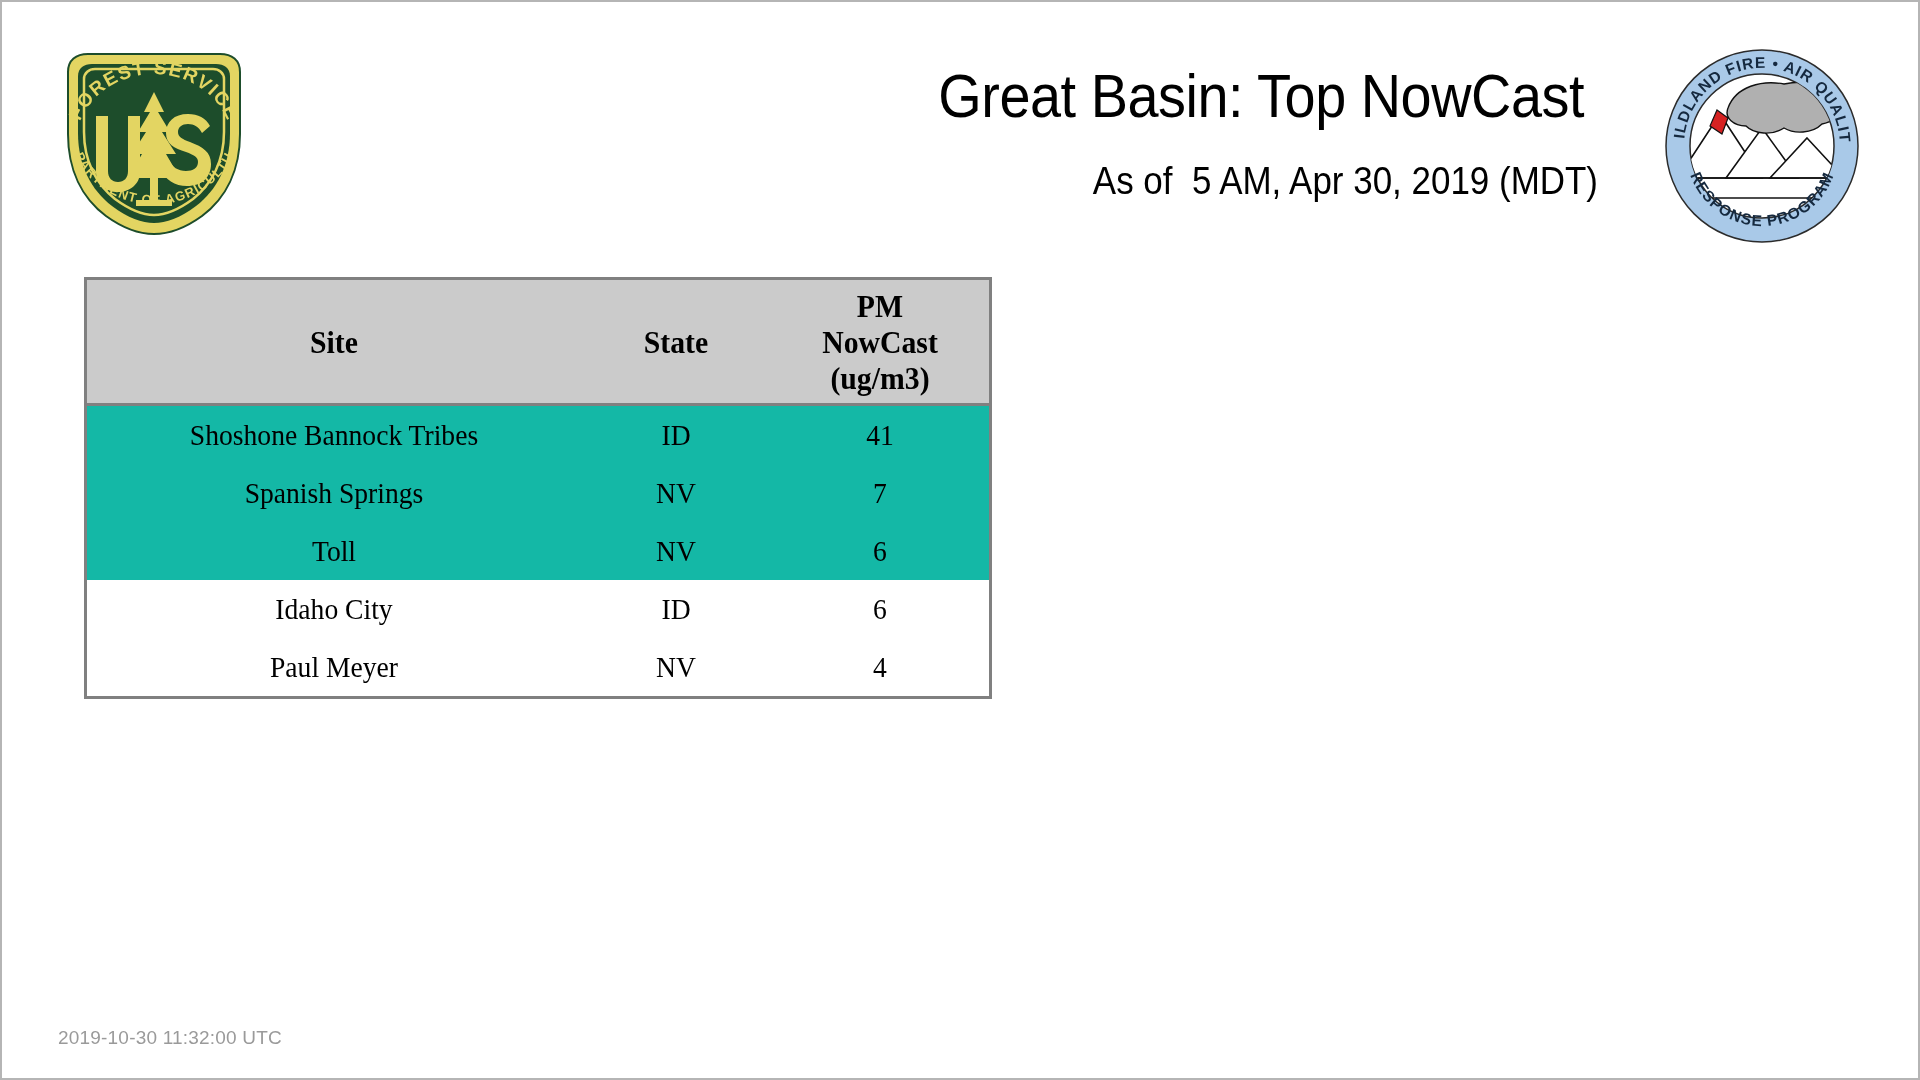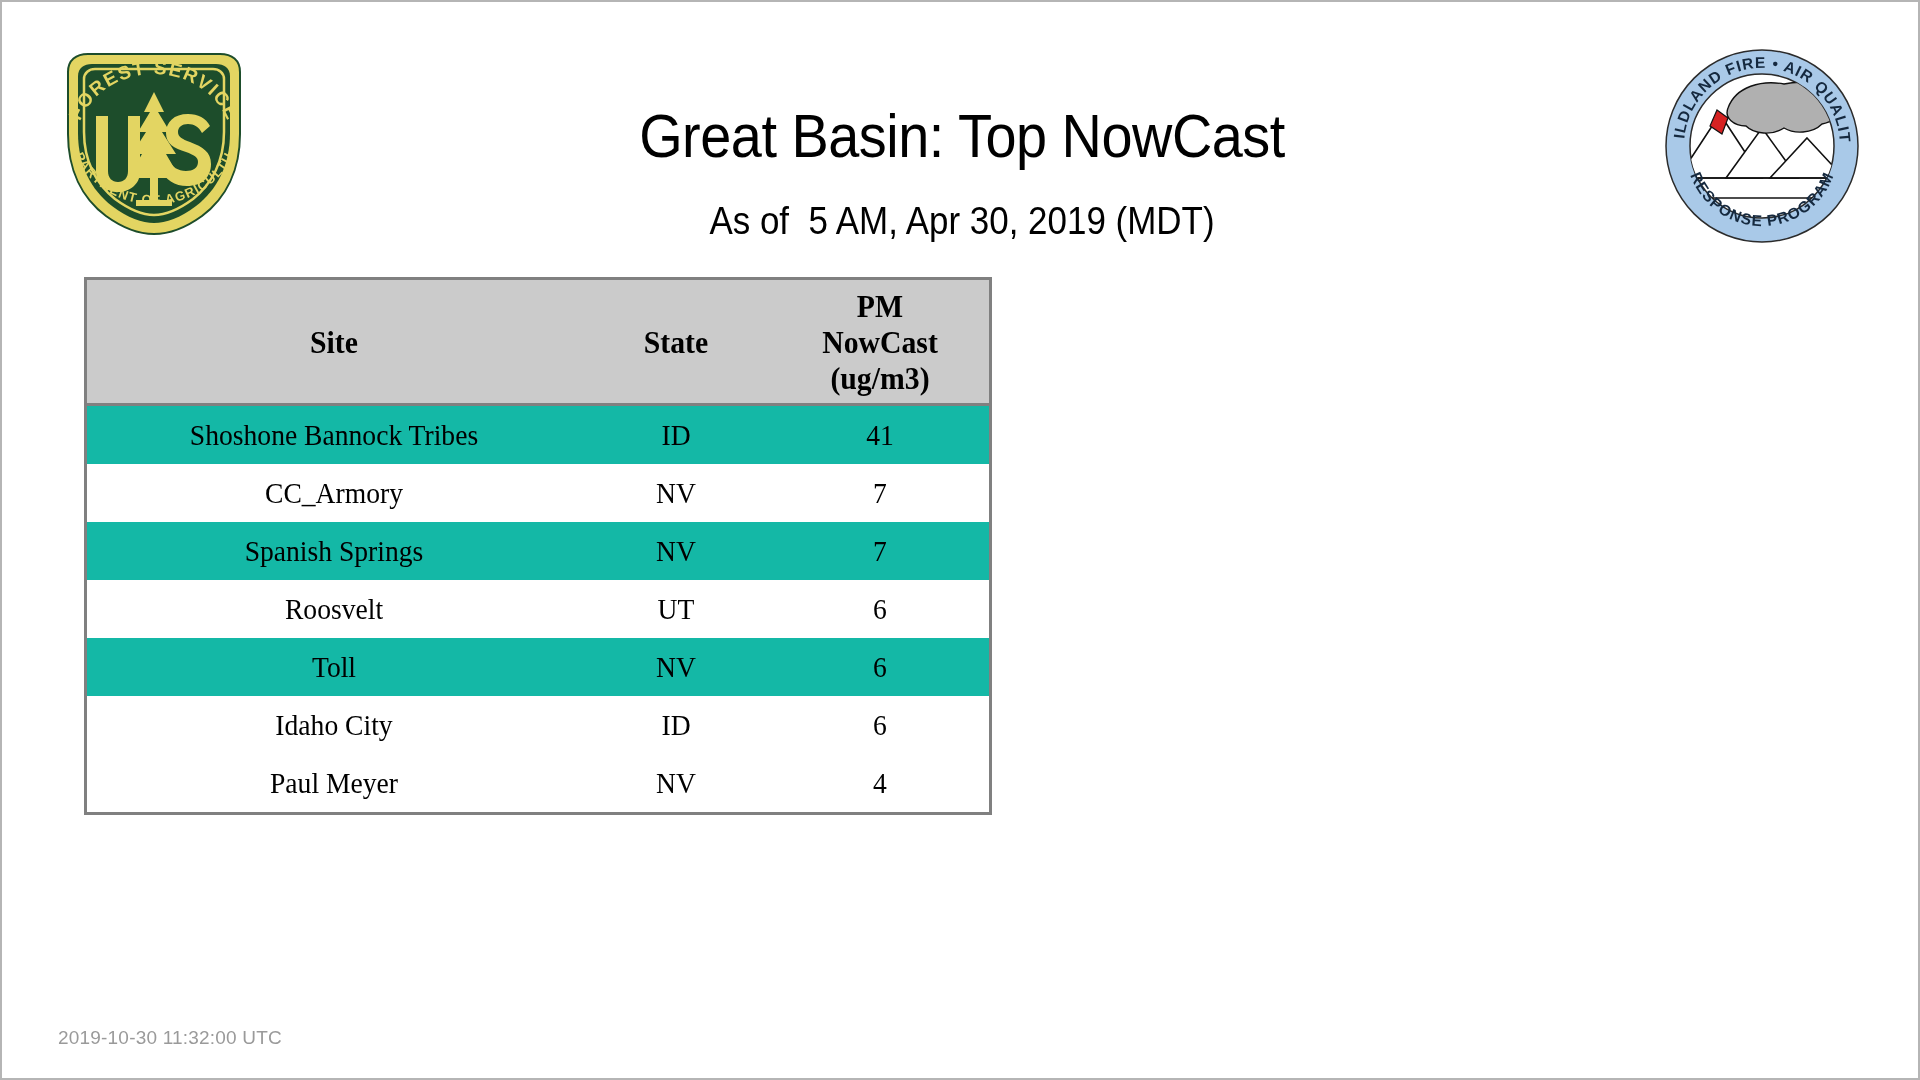--- a/index.html
+++ b/index.html
@@ -31,25 +31,24 @@
     position: absolute;
     left: 1660px;
     top: 44px;
     width: 200px;
     height: 200px;
   }
 
   
   #title-block {
     position: absolute;
-    left: 260px;
+    left: 252px;
     top: 55px;
     width: 1400px;
-    text-align: center;
-    margin-top: 40px;
+    text-align: right;
   }
   #page-title {
     font-family: "Liberation Sans Narrow", "Liberation Sans", sans-serif;
     font-size: 62px;
     line-height: 78px;
     color: #000000;
     font-weight: 400;
     letter-spacing: -0.5px;
     transform: scaleX(0.90);
     white-space: nowrap;
@@ -259,35 +258,25 @@
           <div>(ug/m3)</div>
         </th>
       </tr>
     </thead>
     <tbody>
       <tr class="odd">
         <td>Shoshone Bannock Tribes</td>
         <td>ID</td>
         <td>41</td>
       </tr>
-      <tr class="even">
-        <td>CC_Armory</td>
-        <td>NV</td>
-        <td>7</td>
-      </tr>
       <tr class="odd">
         <td>Spanish Springs</td>
         <td>NV</td>
         <td>7</td>
       </tr>
-      <tr class="even">
-        <td>Roosvelt</td>
-        <td>UT</td>
-        <td>6</td>
-      </tr>
       <tr class="odd">
         <td>Toll</td>
         <td>NV</td>
         <td>6</td>
       </tr>
       <tr class="even">
         <td>Idaho City</td>
         <td>ID</td>
         <td>6</td>
       </tr>

